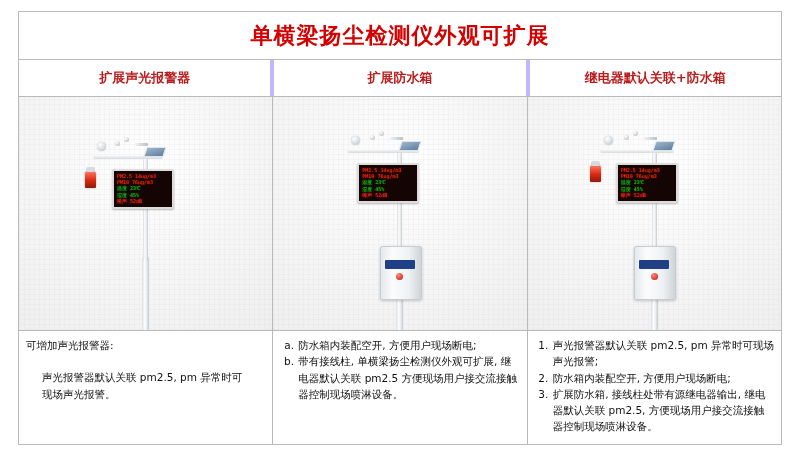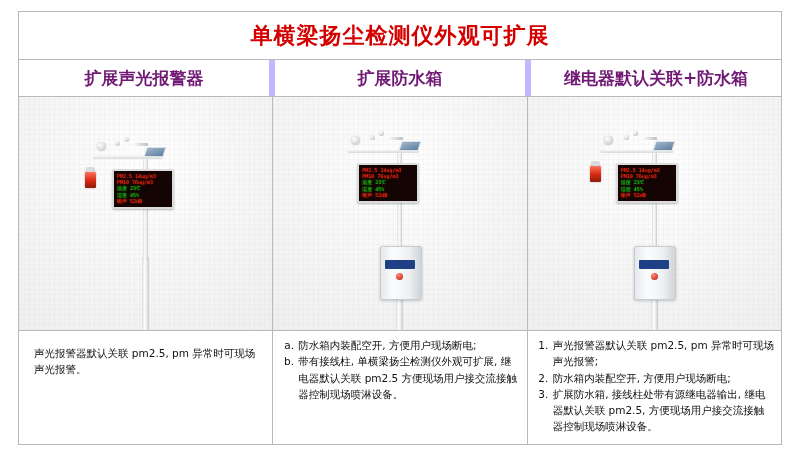--- a/index.html
+++ b/index.html
@@ -49,27 +49,27 @@
   .head-row {
     height: 36px;
     display: flex;
     border-bottom: 1px solid #b9b9b9;
   }
   .head-cell {
     flex: 1 1 0;
     display: flex;
     align-items: center;
     justify-content: center;
-    color: #701a75;
-    font-size: 17px;
+    color: #b91c1c;
+    font-size: 13px;
     font-weight: bold;
     font-family: "DejaVu Sans", sans-serif;
   }
   .head-cell + .head-cell {
-    border-left: 6px solid #c4b5fd;
+    border-left: 4px solid #c4b5fd;
   }
   .img-row {
     height: 233px;
     display: flex;
     border-bottom: 1px solid #b9b9b9;
   }
   .img-cell {
     flex: 1 1 0;
     position: relative;
     overflow: hidden;
@@ -91,21 +91,21 @@
     line-height: 1.55;
     color: #111111;
   }
   .text-cell + .text-cell {
     border-left: 1px solid #b9b9b9;
   }
   .t-head {
     margin: 0 0 1px 0;
   }
   .t-plain {
-    margin: 8px;
+    margin: 16px;
   }
   ul.t-list, ol.t-list {
     margin: 0;
     padding-left: 17px;
   }
   ul.t-list { list-style: lower-alpha; }
   ol.t-list { list-style: decimal; }
   ol.t-list li, ul.t-list li {
     margin: 0 0 0 0;
     padding-left: 1px;
@@ -323,20 +323,21 @@
         </div>
         <div class="box" style="top:149px;"></div>
         <div class="box-label" style="top:163px;"></div>
         <div class="box-dot" style="top:176px;"></div>
       </div>
     </div>
 
     <div class="text-row">
 
       <div class="text-cell">
+        <p class="t-head">可增加声光报警器:</p>
         <p class="t-plain">声光报警器默认关联 pm2.5, pm 异常时可现场声光报警。</p>
       </div>
 
       <div class="text-cell">
         <ul class="t-list">
           <li>防水箱内装配空开, 方便用户现场断电;</li>
           <li>带有接线柱, 单横梁扬尘检测仪外观可扩展, 继电器默认关联 pm2.5 方便现场用户接交流接触器控制现场喷淋设备。</li>
         </ul>
       </div>
 

